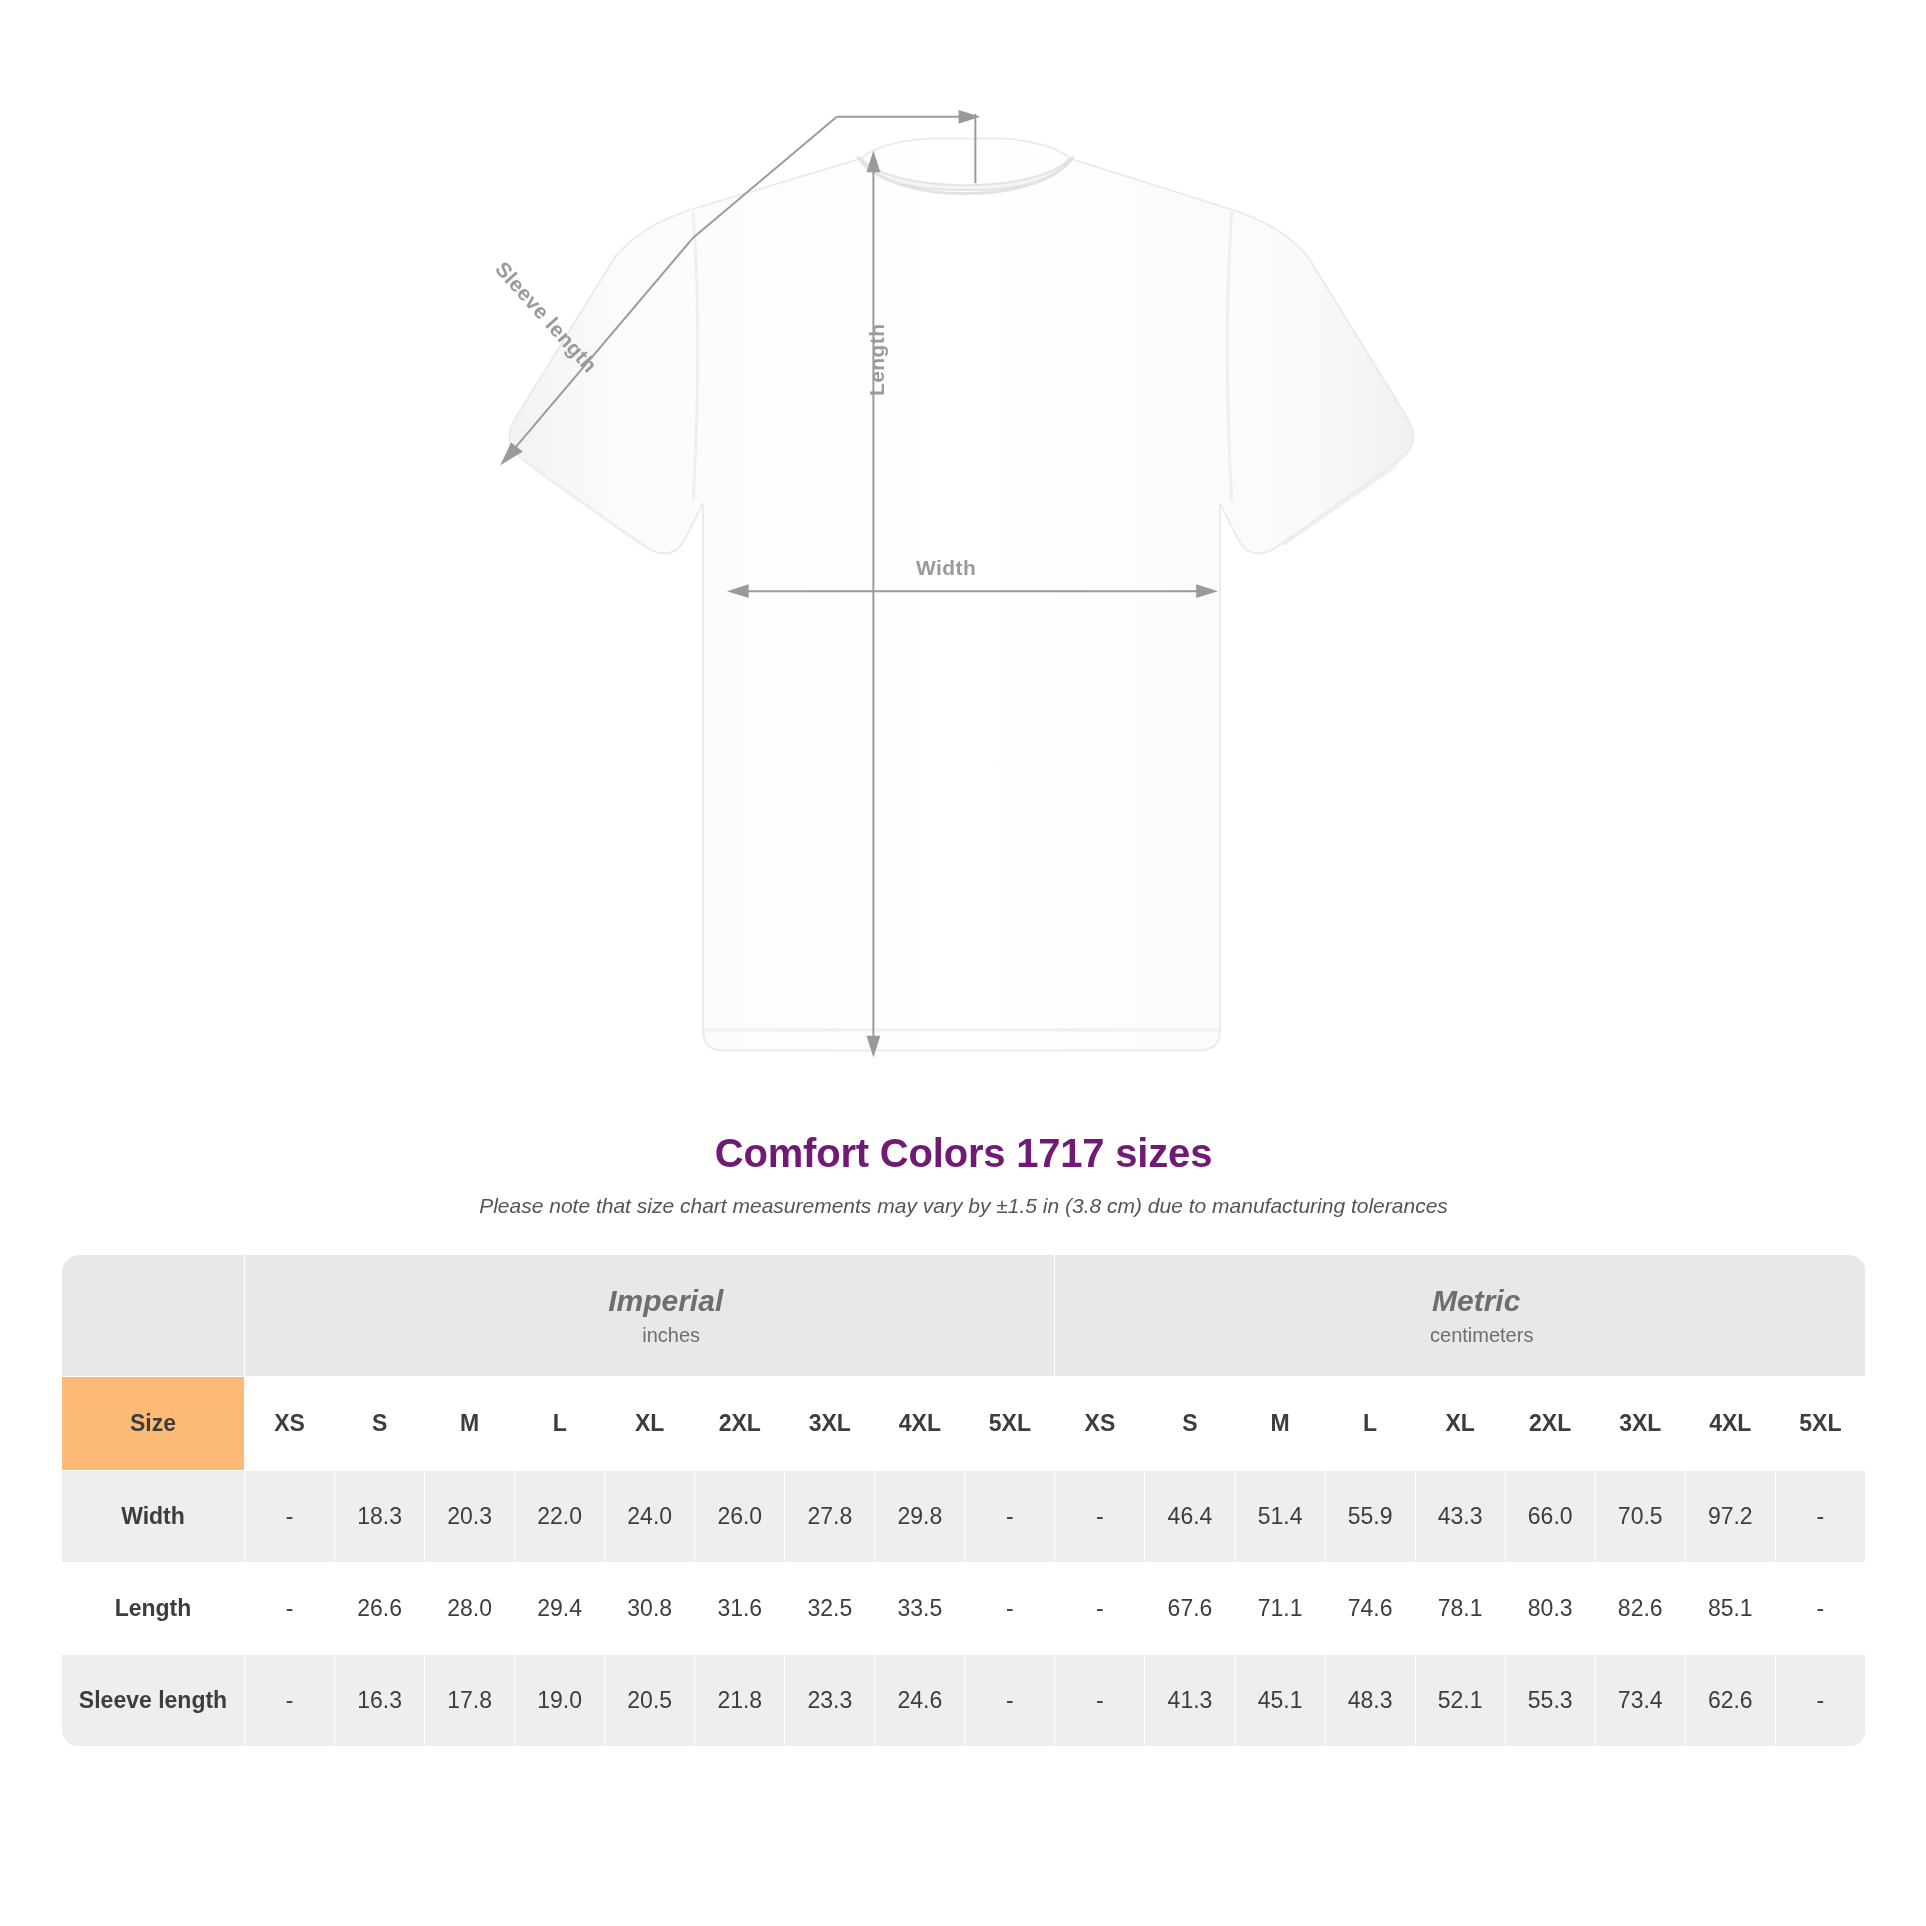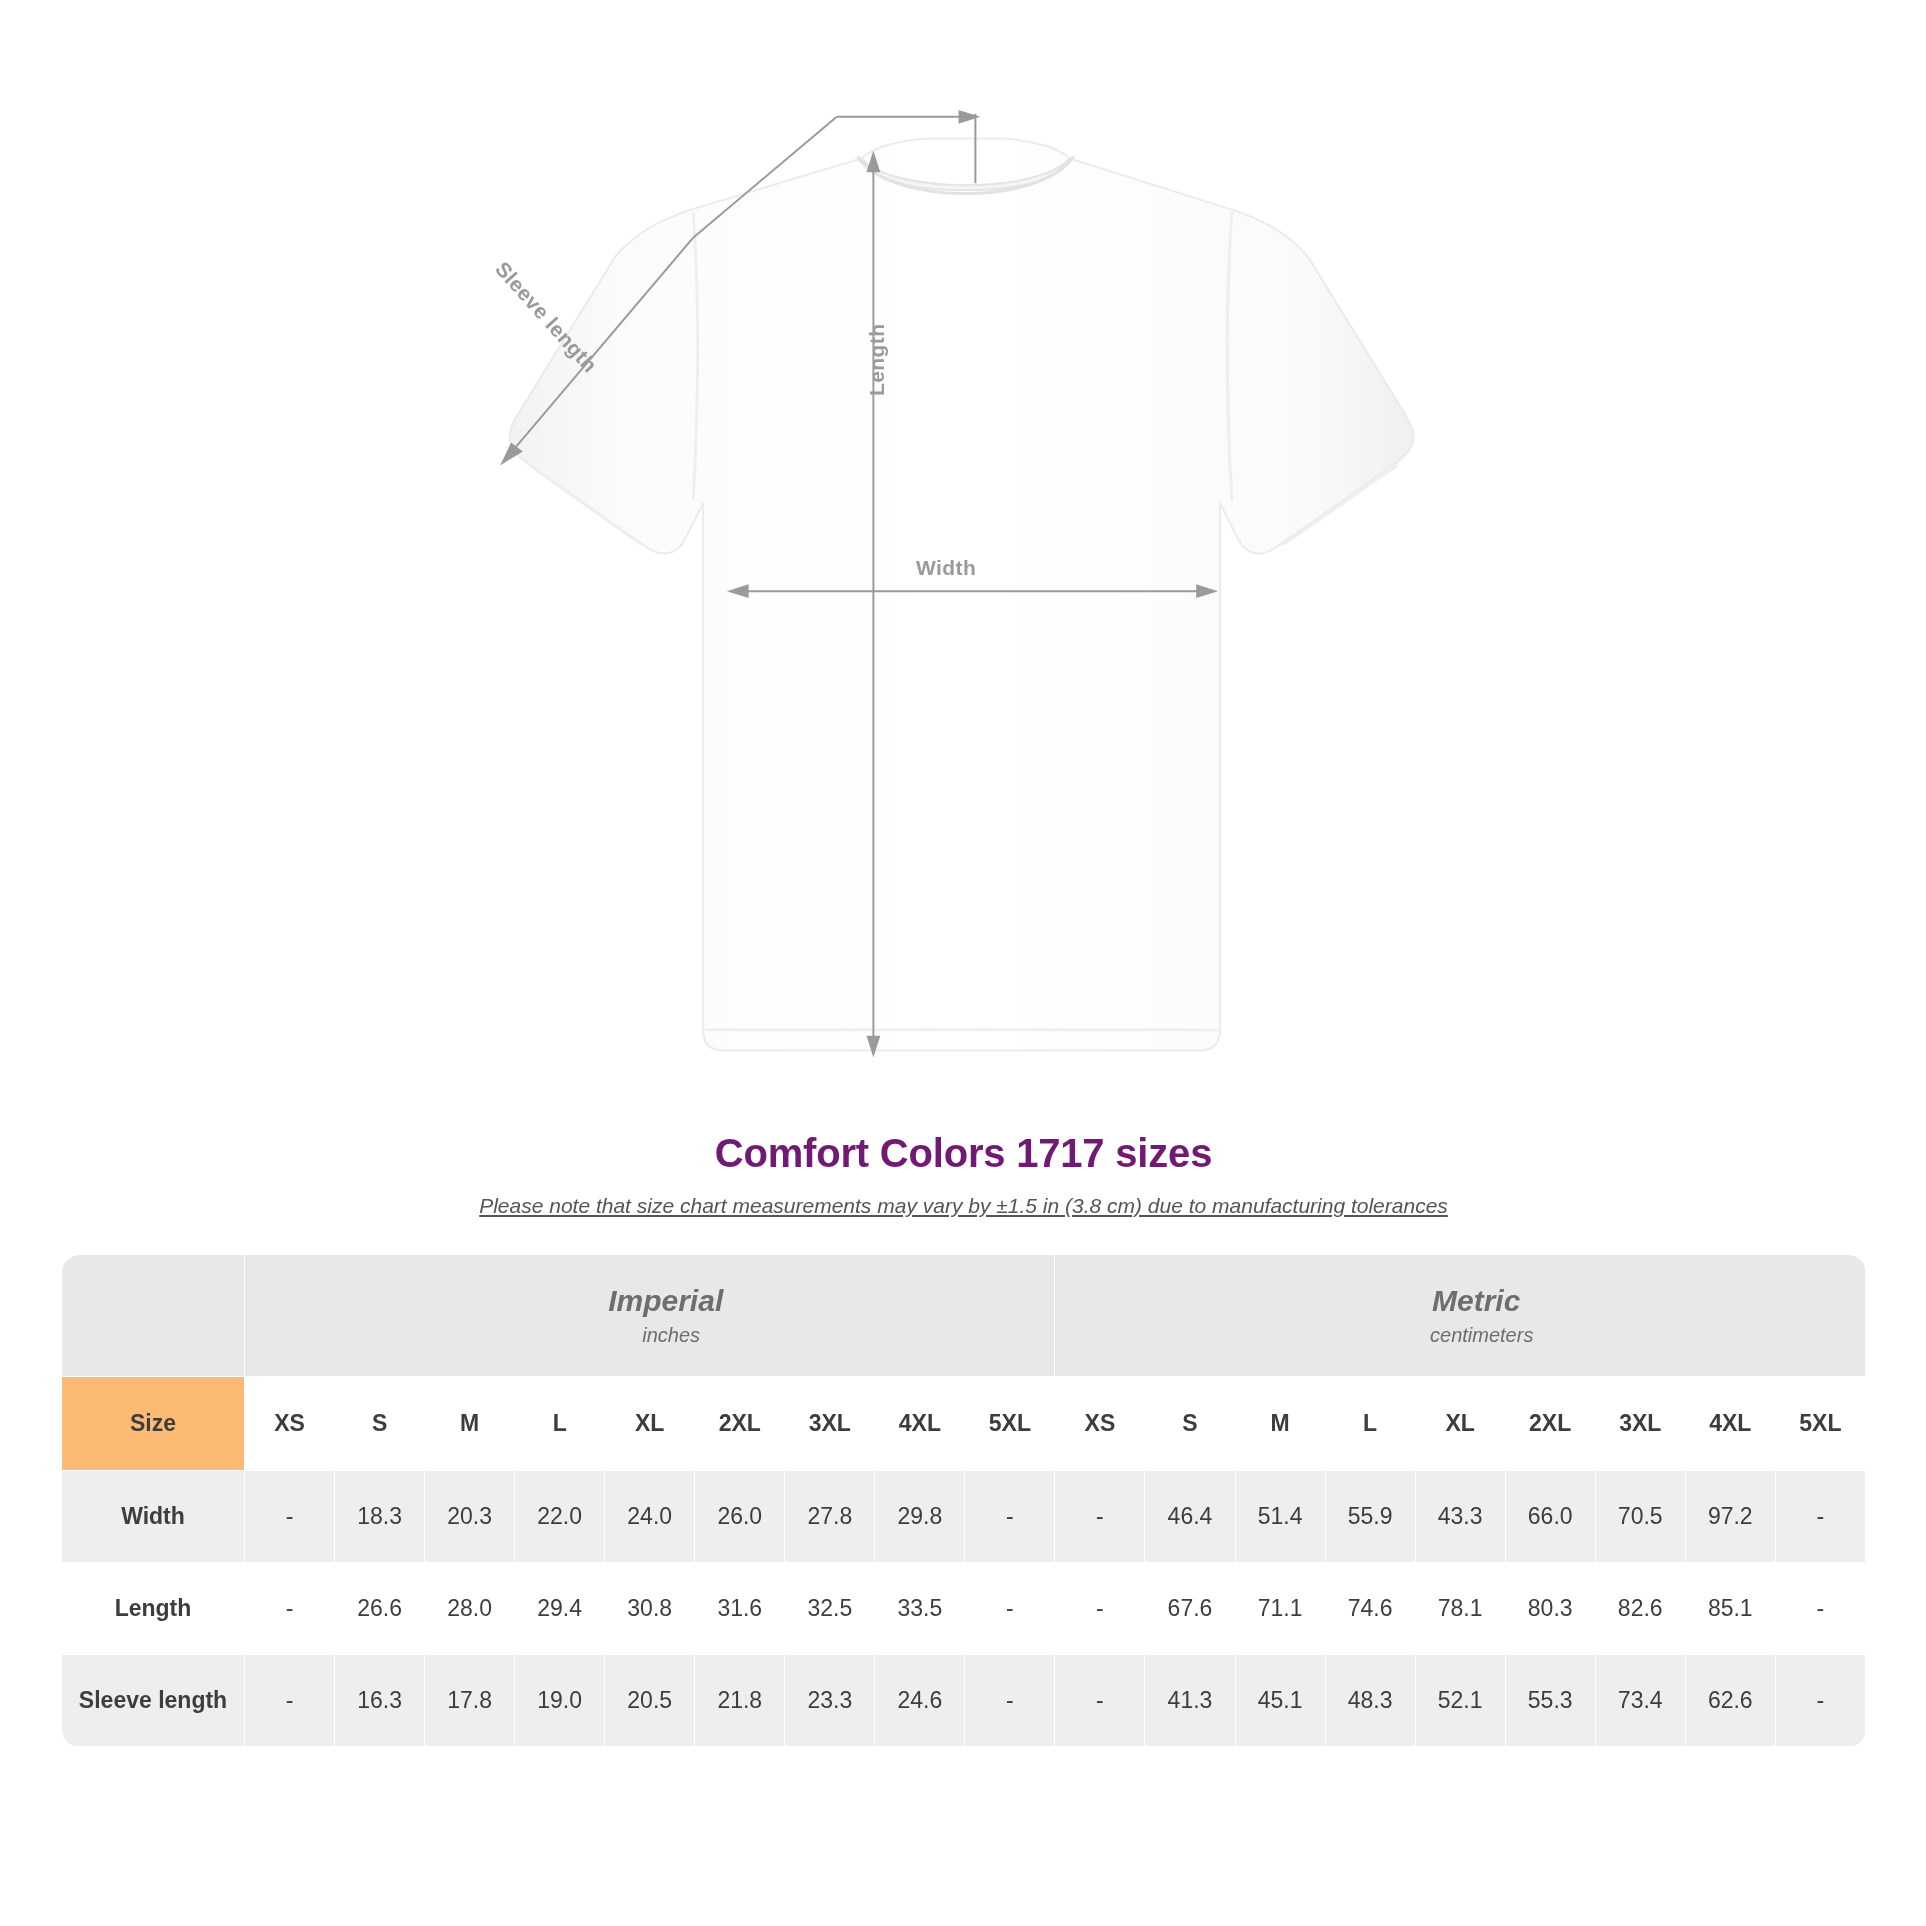--- a/index.html
+++ b/index.html
@@ -67,21 +67,20 @@
     font-weight: bold;
     color: #701a75;
     margin: 0;
     letter-spacing: -0.2px;
   }
   .chart-note {
     font-size: 21px;
     font-style: italic;
     color: #555555;
     margin-top: 18px;
-    text-decoration: underline;
   }
 
   
   .table-wrap {
     margin: 36px 61px 0 61px;
     border-radius: 18px;
     overflow: hidden;
     background: #ffffff;
   }
   table.size-table {
@@ -105,21 +104,20 @@
     font-size: 30px;
     font-style: italic;
     font-weight: bold;
     color: #6e6e6e;
     display: block;
     line-height: 1.15;
     padding-left: 32px;
   }
   .unit-sub {
     font-size: 20px;
-    font-style: italic;
     color: #6e6e6e;
     display: block;
     margin-top: 6px;
     padding-left: 43px;
   }
   .hdr-row td {
     background: #ffffff;
     height: 91px;
     font-weight: bold;
     font-size: 24px;

